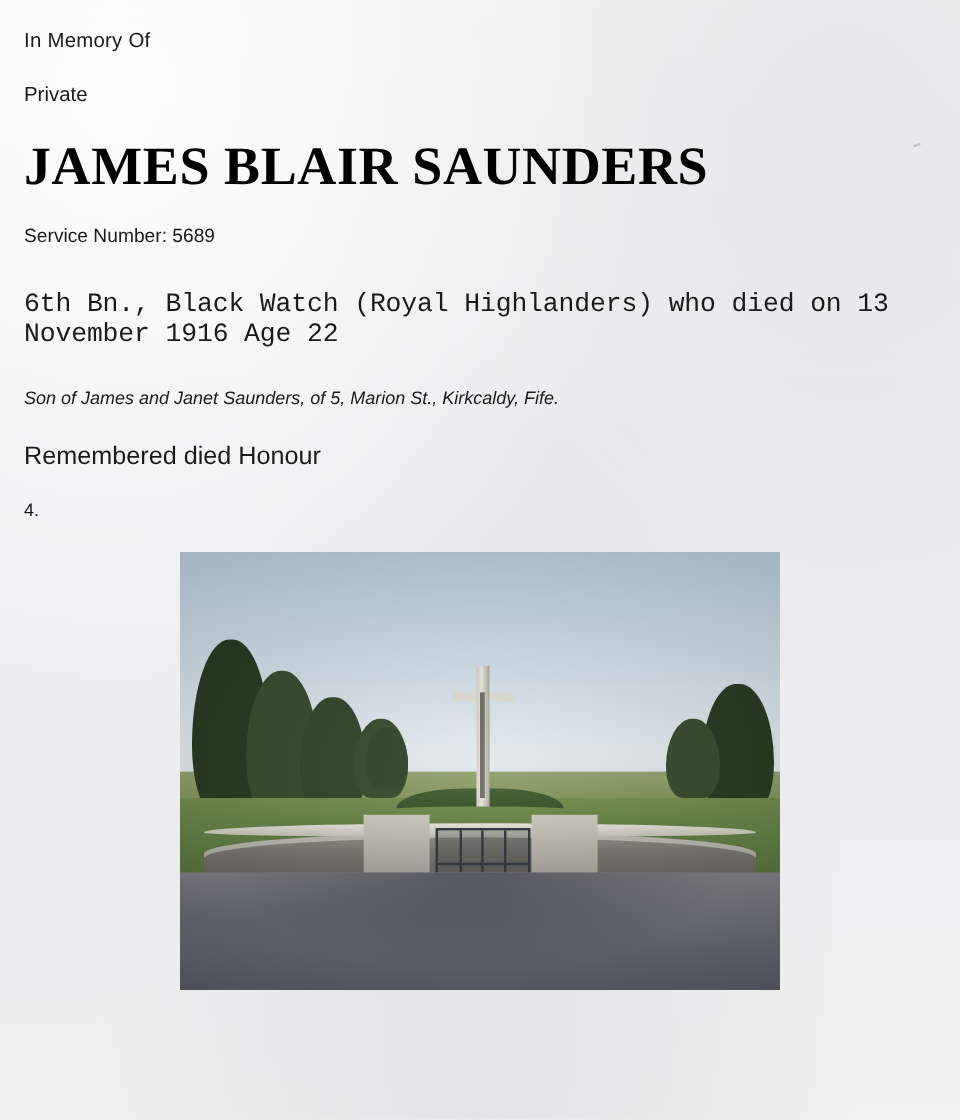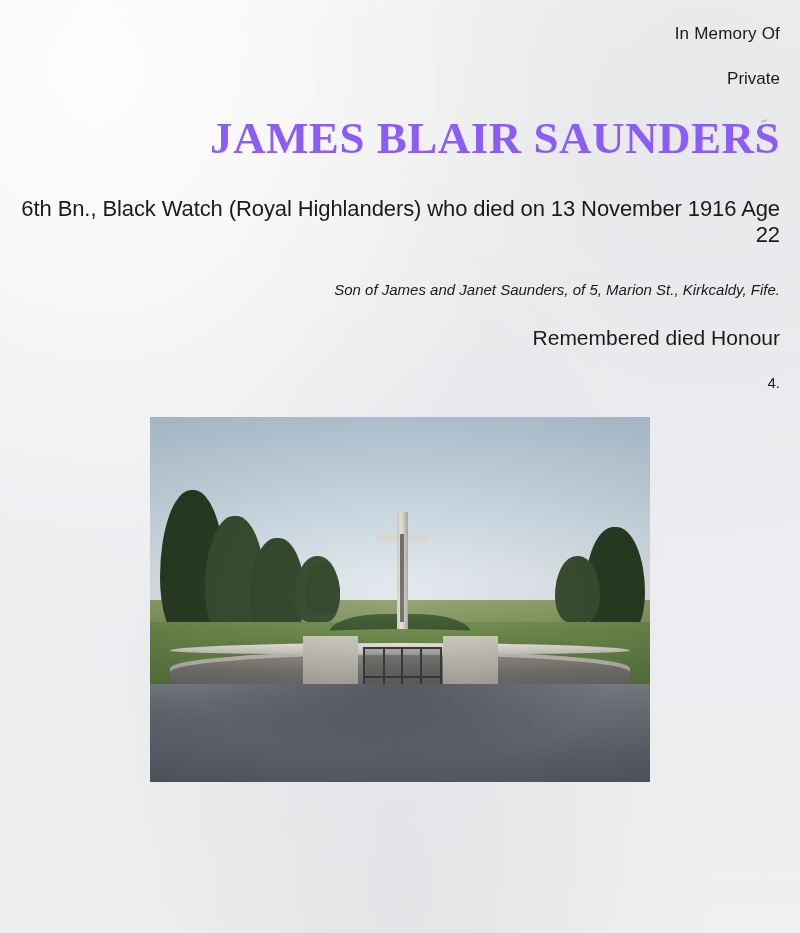--- a/index.html
+++ b/index.html
@@ -26,48 +26,49 @@
       radial-gradient(ellipse at 5% 70%, rgba(235,236,238,0.8) 0%, rgba(255,255,255,0) 40%),
       linear-gradient(180deg, #f4f3f1 0%, #eeeef0 40%, #eceef1 70%, #f0f0ee 100%);
     pointer-events: none;
   }
   .sheet {
     position: relative;
     width: 800px;
     height: 933px;
     box-sizing: border-box;
     padding: 14px 20px 0 20px;
-    text-align: right;
+    text-align: left;
   }
   .line-in-memory {
     font-size: 17px;
     letter-spacing: 0.2px;
     margin-top: 10px;
   }
   .line-rank {
     font-size: 17px;
     margin-top: 25px;
   }
   .name {
     font-family: "Liberation Serif", serif;
     font-weight: bold;
     font-size: 45px;
-    color: #8b5cf6;
+    color: #000000;
     letter-spacing: 0.5px;
     margin-top: 26px;
     line-height: 1.05;
   }
   .service-number {
     font-size: 16px;
     margin-top: 27px;
   }
   .unit-line {
     font-size: 22px;
     margin-top: 34px;
     letter-spacing: -0.1px;
+    font-family: Liberation Mono, monospace;
   }
   .relatives {
     font-size: 15px;
     margin-top: 33px;
     font-style: italic;
   }
   .inscription {
     font-size: 15px;
     letter-spacing: -0.3px;
     margin-top: 36px;
@@ -276,20 +277,21 @@
 <div class="paper-texture"></div>
 
 <div class="sheet">
 
   <div class="line-in-memory">In Memory Of</div>
 
   <div class="line-rank">Private</div>
 
   <div class="name">JAMES BLAIR SAUNDERS</div>
 
+  <div class="service-number">Service Number: 5689</div>
 
   <div class="unit-line">6th Bn., Black Watch (Royal Highlanders) who died on 13 November 1916 Age 22</div>
 
   <div class="relatives">Son of James and Janet Saunders, of 5, Marion St., Kirkcaldy, Fife.</div>
 
 
   <div class="remembered">Remembered died Honour</div>
 
 
   <div class="page-number">4.</div>

